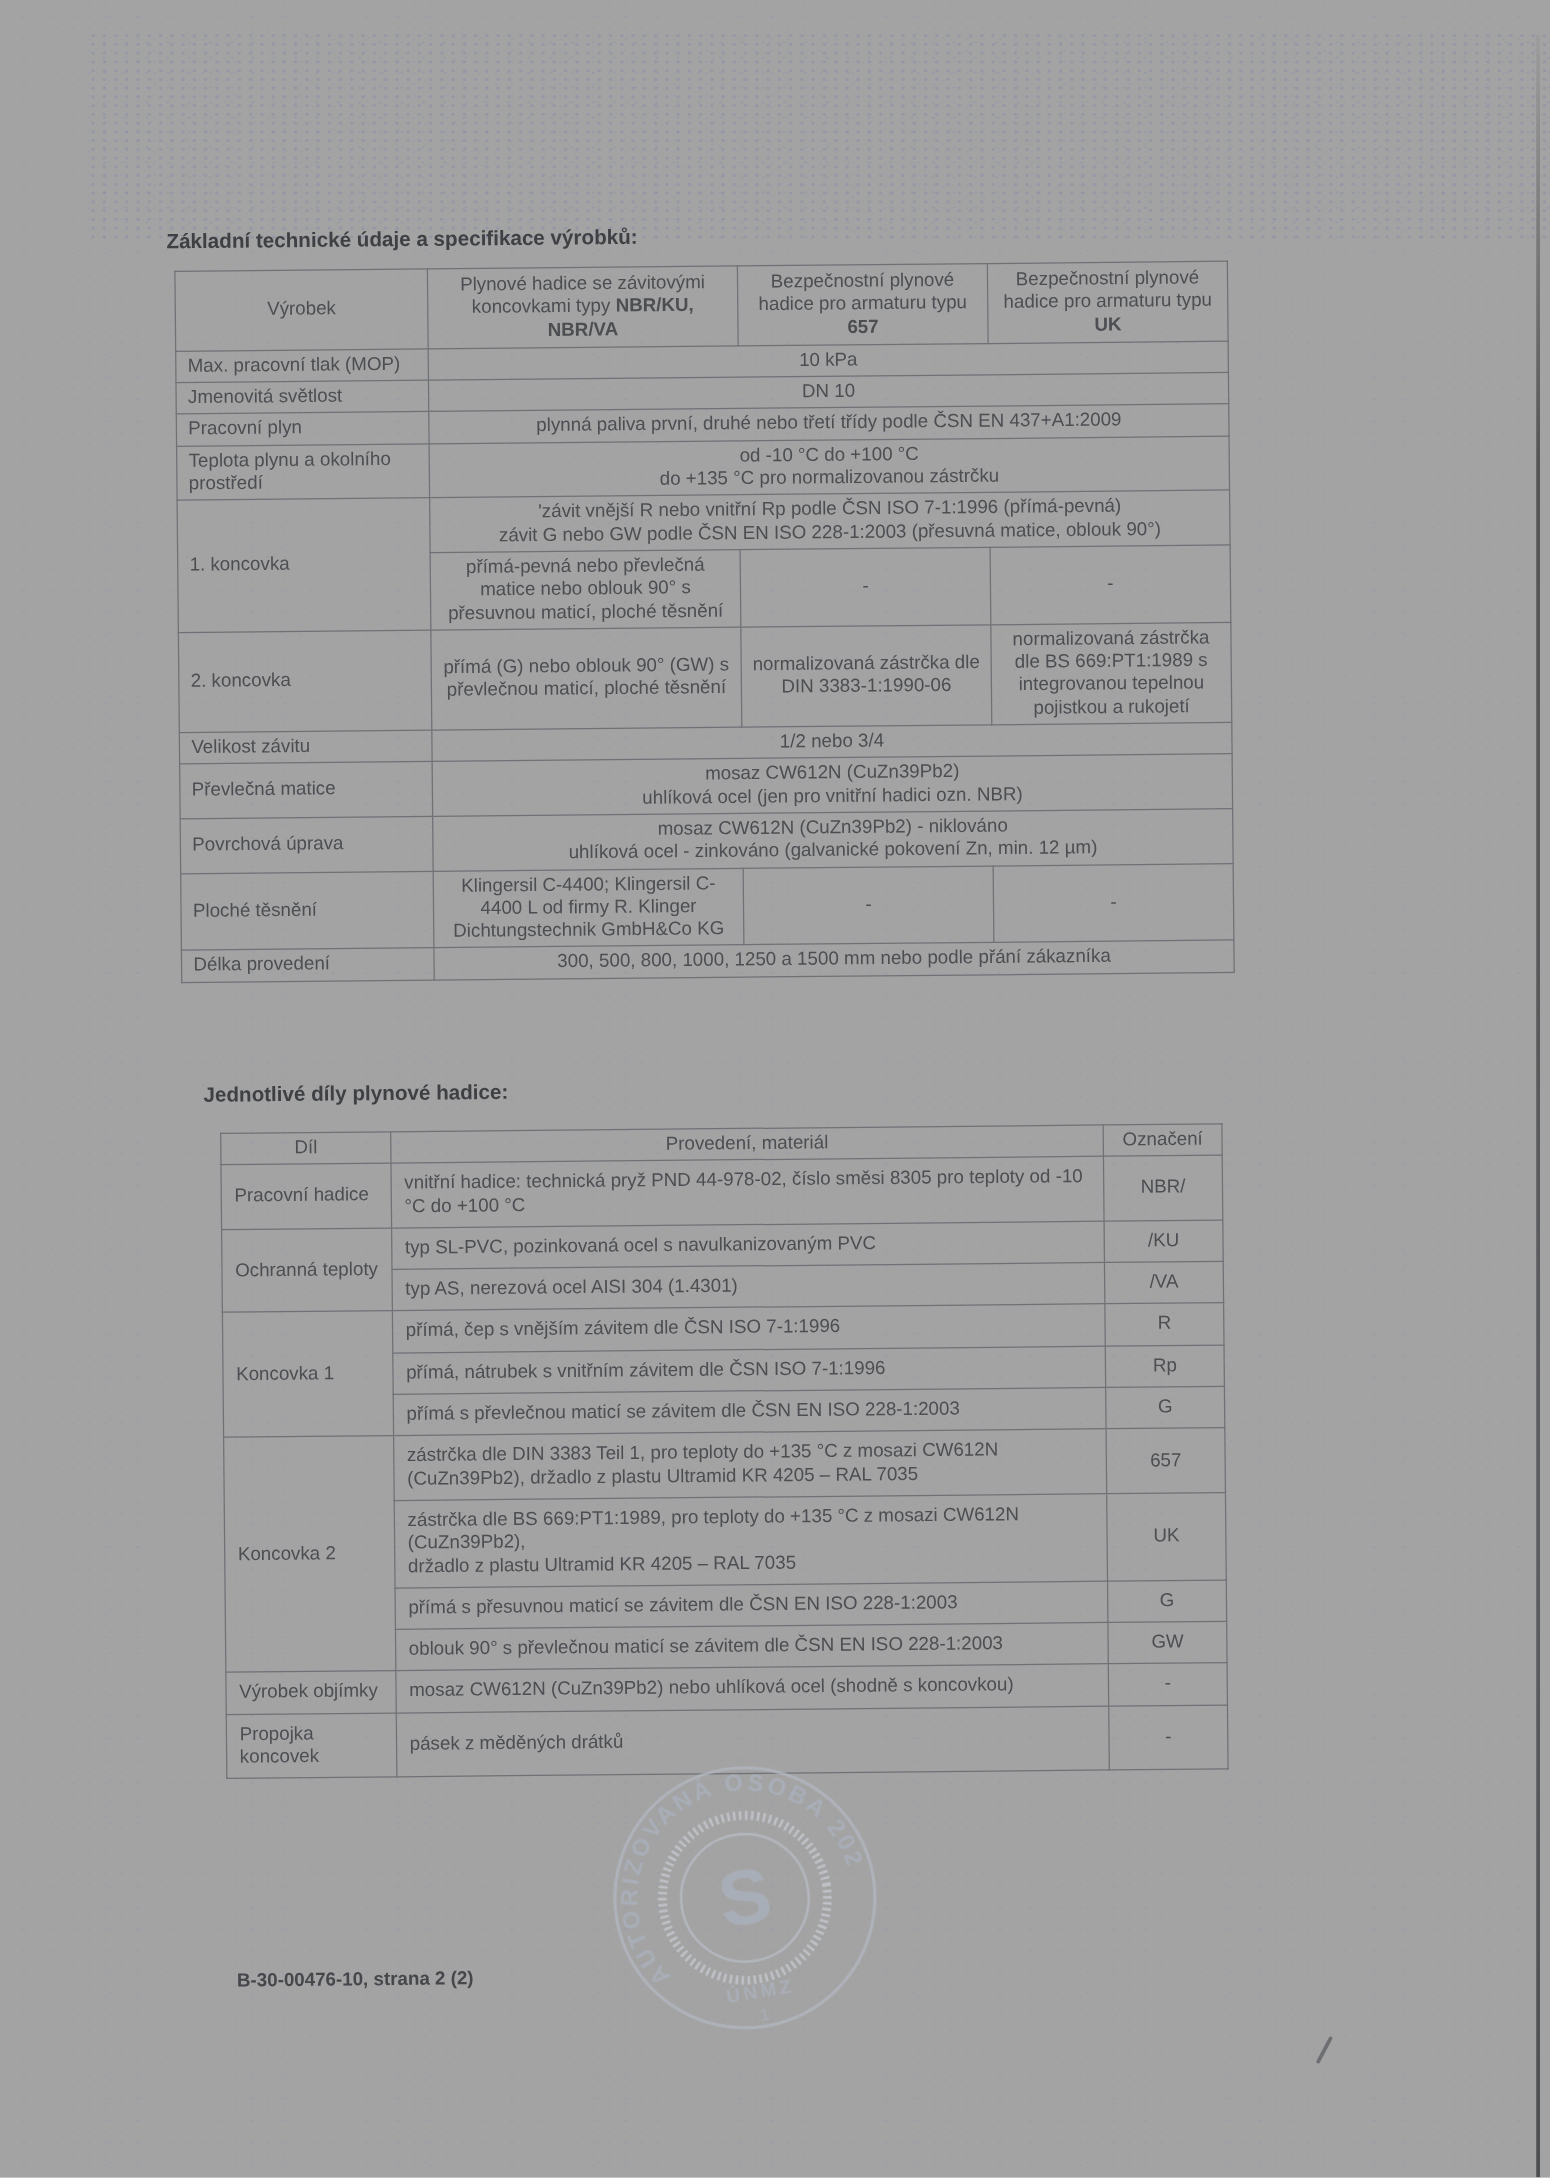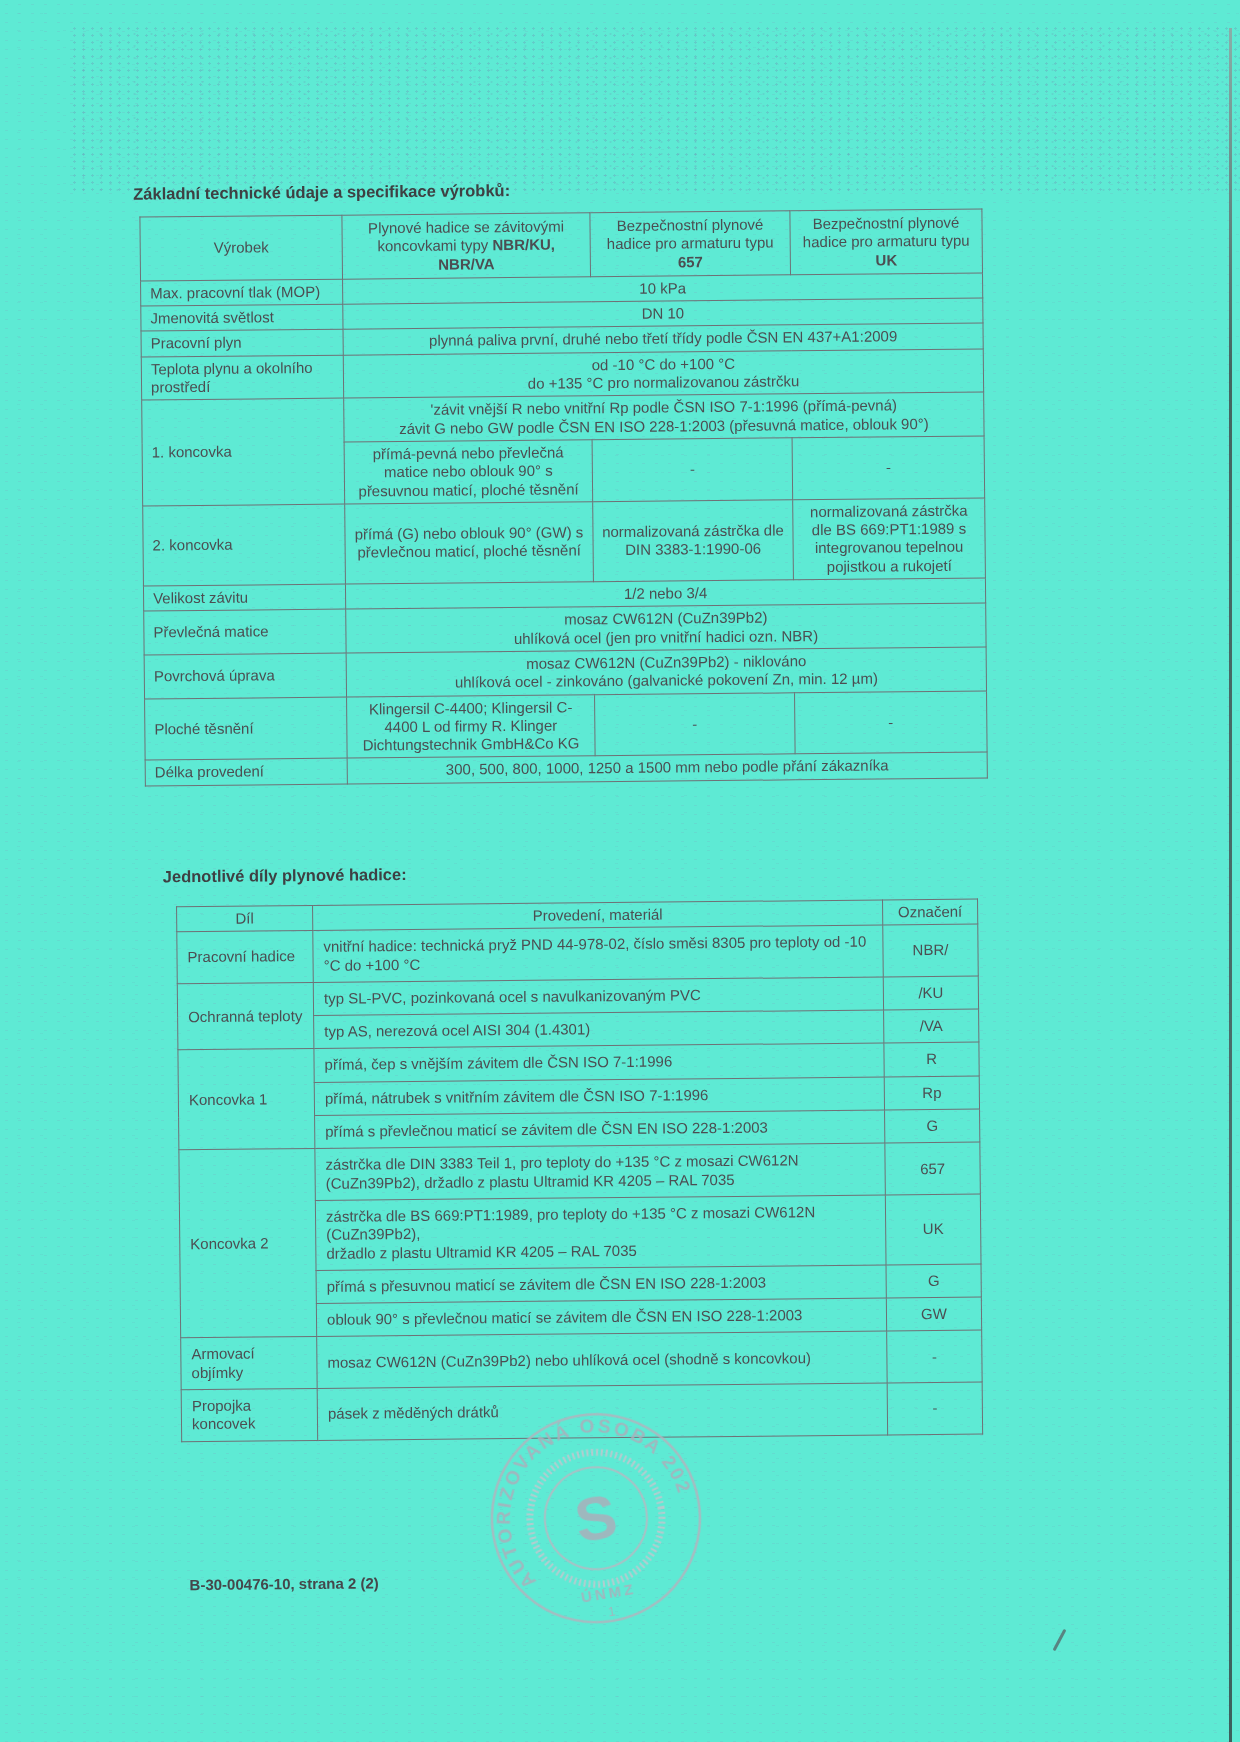--- a/index.html
+++ b/index.html
@@ -1,17 +1,17 @@
 <!DOCTYPE html>
 <html><head>
 <meta charset="utf-8">
 <style>
   html,body{margin:0;padding:0;}
   body{width:1240px;height:1742px;background:#ffffff;font-family:"Liberation Sans",sans-serif;}
-  .sheet{position:relative;width:1240px;height:1742px;background:#5eead4;overflow:hidden;}
+  .sheet{position:relative;width:1240px;height:1742px;background:#a3a3a3;overflow:hidden;}
   
   .speckle{position:absolute;inset:0;pointer-events:none;
     background-image:
       radial-gradient(rgba(130,142,185,0.16) 1px, transparent 1.4px),
       radial-gradient(rgba(120,132,175,0.10) 1px, transparent 1.3px);
     background-size:13px 9px,23px 17px;background-position:0 0,7px 5px;}
   .speckle-top{position:absolute;left:70px;top:25px;right:0;height:170px;pointer-events:none;
     background-image:
       radial-gradient(rgba(110,122,170,0.28) 1.2px, transparent 1.6px),
       radial-gradient(rgba(110,122,170,0.18) 1px, transparent 1.4px);
@@ -198,21 +198,21 @@
       </tr>
       <tr>
         <td>přímá s přesuvnou maticí se závitem dle ČSN EN ISO 228-1:2003</td>
         <td class="mark">G</td>
       </tr>
       <tr>
         <td>oblouk 90° s převlečnou maticí se závitem dle ČSN EN ISO 228-1:2003</td>
         <td class="mark">GW</td>
       </tr>
       <tr>
-        <td>Armovací objímky</td>
+        <td>Výrobek objímky</td>
         <td>mosaz CW612N (CuZn39Pb2) nebo uhlíková ocel (shodně s koncovkou)</td>
         <td class="mark">-</td>
       </tr>
       <tr>
         <td>Propojka koncovek</td>
         <td>pásek z měděných drátků</td>
         <td class="mark">-</td>
       </tr>
     </tbody>
       </table>

